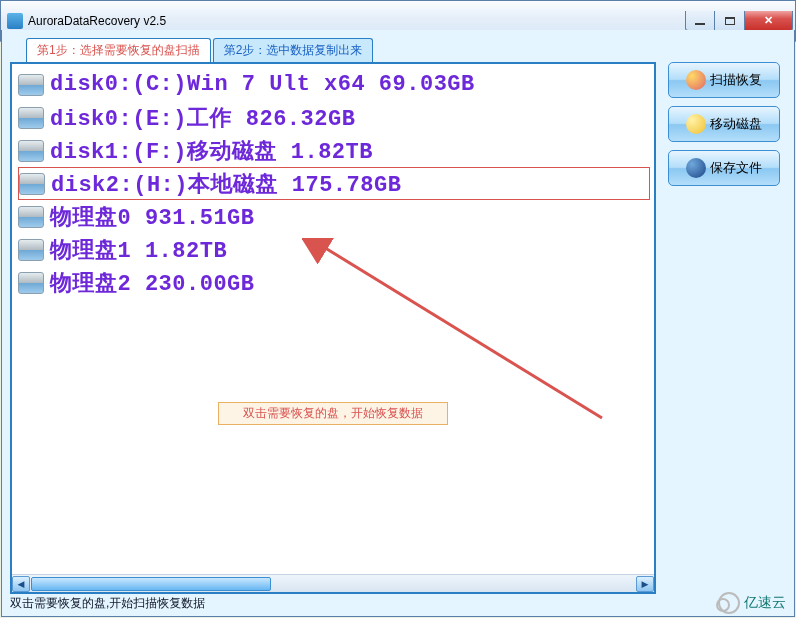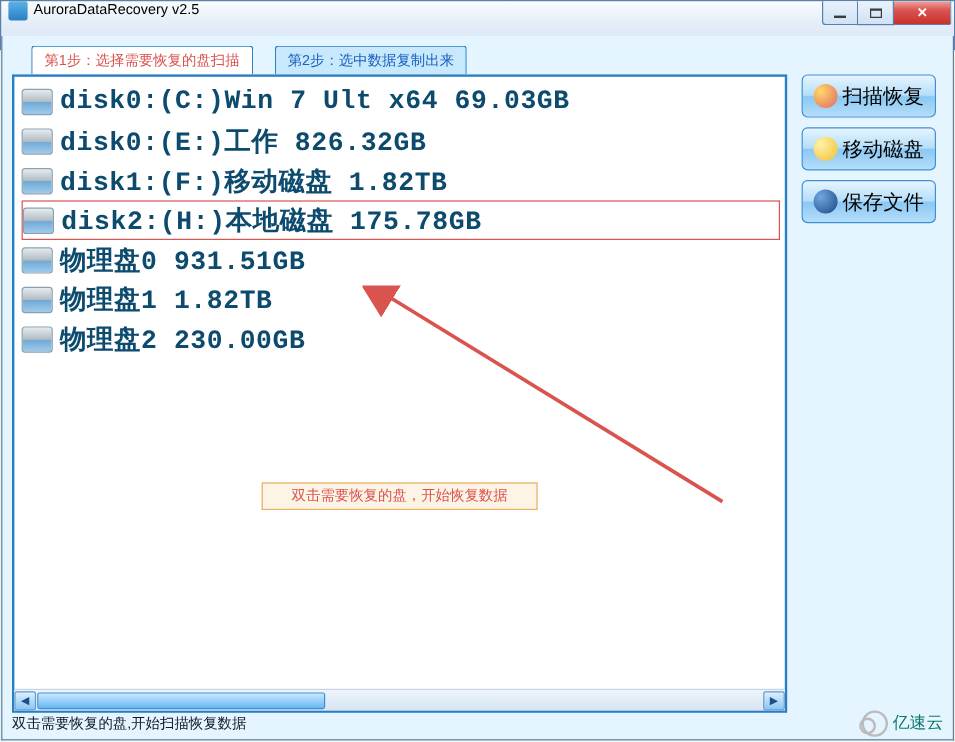--- a/index.html
+++ b/index.html
@@ -1,52 +1,52 @@
 <!DOCTYPE html>
 <html><head>
 <meta charset="utf-8">
 <style>
 * { box-sizing: border-box; margin: 0; padding: 0; }
 body { width: 796px; height: 618px; background: #eaf0e3; font-family: "Microsoft YaHei", Arial, sans-serif; position: relative; overflow: hidden; }
 
-.titlebar { height: 42px; background: linear-gradient(to bottom, #fafcfe, #e4eef9 45%, #d7e5f5); border: 1px solid #5a7fa8; border-bottom: 1px solid #c0c5cc; display: flex; padding-left: 6px; }
+.titlebar { height: 42px; background: linear-gradient(to bottom, #fafcfe, #e4eef9 45%, #d7e5f5); border: 1px solid #5a7fa8; border-bottom: 1px solid #c0c5cc; display: flex; align-items: center; padding-left: 6px; }
 .titlebar .ticon { width: 16px; height: 16px; margin-right: 5px; background: linear-gradient(to bottom,#5bb3e8,#2a7fc4); border-radius: 2px; }
 .titlebar .ttext { font-size: 12px; color: #000; flex: 1; }
 .winbtns { display: flex; height: 20px; margin-right: 2px; }
 .winbtn { width: 30px; height: 20px; border: 1px solid #5a7fa8; border-top: none; display: flex; align-items: center; justify-content: center; font-size: 11px; }
 .min { background: linear-gradient(to bottom,#e9f2fb,#cfe2f5); border-radius: 0 0 0 3px; }
 .max { background: linear-gradient(to bottom,#e9f2fb,#cfe2f5); border-left: none; }
 .close { width: 48px; background: linear-gradient(to bottom,#f0a2a0,#d9534f 40%,#c9302c); border-left: none; border-radius: 0 0 3px 0; color: #fff; font-weight: bold; }
 .min span { display:block; width:10px; height:2px; background:#3a3a3a; margin-top:6px; }
 .max span { display:block; width:10px; height:8px; border:1px solid #3a3a3a; border-top:2px solid #3a3a3a; }
 
 .body { position: absolute; left: 1px; top: 30px; right: 1px; bottom: 1px; background: #e4f5ff; border: 1px solid #5a7fa8; border-top: none; padding: 8px; }
 
 .tabs { display: flex; margin-left: 16px; }
-.tab { padding: 3px 10px; font-size: 12px; border: 1px solid #2a7fc4; border-bottom: none; border-radius: 3px 3px 0 0; margin-right: 18px; cursor: pointer; }
+.tab { padding: 3px 10px; font-size: 12px; border: 1px solid #2a7fc4; border-bottom: none; border-radius: 3px 3px 0 0; margin-right: 2px; cursor: pointer; }
 .tab.active { background: #fff; color: #d9534f; }
 .tab.inactive { background: #c8e8fb; color: #1860c4; }
 
 .workrow { display: flex; }
 .panel { width: 646px; height: 532px; border: 2px solid #2a7fc4; background: #fff; position: relative; display:flex; flex-direction:column;}
 .disklist { padding: 4px 4px 0 6px; }
 .diskrow { display: flex; align-items: center; height: 33px; cursor: pointer; white-space: nowrap; }
 .diskrow.sel { border: 1px solid #d9534f; }
 .dicon { width: 26px; height: 22px; margin-right: 6px; background: linear-gradient(to bottom,#e5ecef 0%,#b0bac1 50%,#6fa9d6 51%,#9fcbec 100%); border-radius: 3px; border:1px solid #8aa0b0; flex:none;}
-.dtext { font-family: "SimSun","NSimSun","Courier New",monospace; font-size: 22px; color: #0c4a6e; font-weight: bold; letter-spacing: 0.5px;}
+.dtext { font-family: "SimSun","NSimSun","Courier New",monospace; font-size: 22px; color: #6d28d9; font-weight: bold; letter-spacing: 0.5px;}
 
 .hintbox { position: absolute; left: 50%; transform: translateX(-50%); top: 338px; border: 1px solid #e8b060; background: #fdf4e6; color: #d9534f; font-size: 12px; padding: 2px 24px; }
 
 .hscroll { height: 18px; background: linear-gradient(to bottom,#eef4fa,#d8e5f2); border-top:1px solid #c5d3e2; display:flex; align-items:center; margin-top:auto;}
 .hscroll .arrow { width: 18px; height: 16px; background: linear-gradient(to bottom,#dcf0ff,#8fc5f0); border:1px solid #5a9bd5; border-radius:2px; display:flex;align-items:center;justify-content:center;color:#1a4f8a;font-size:9px;}
 .hscroll .track { flex: 1; height: 16px; position: relative; }
 .hscroll .thumb { position:absolute; left:1px; width: 240px; height: 14px; top:1px; background: linear-gradient(to bottom,#c9e7ff,#67b7f2); border:1px solid #3d8fd4; border-radius:2px;}
 
 .sidebtns { width: 112px; margin-left: 12px; }
-.sidebtn { height: 36px; background: linear-gradient(to bottom,#e7f5ff,#b4defa 48%,#8bc8f2 52%,#b4defa); border: 1px solid #3d8fd4; border-radius: 5px; display: flex; align-items: center; justify-content: center; margin-bottom: 8px; cursor: pointer; font-size: 17px; color: #000; }
+.sidebtn { height: 36px; background: linear-gradient(to bottom,#e7f5ff,#b4defa 48%,#8bc8f2 52%,#b4defa); border: 1px solid #3d8fd4; border-radius: 5px; display: flex; align-items: center; justify-content: center; margin-bottom: 8px; cursor: pointer; font-size: 13px; color: #000; }
 .sbicon { width: 20px; height: 20px; border-radius: 50%; margin-right: 4px; }
 .ic1 { background: radial-gradient(circle at 30% 30%, #ffd966, #e06666); }
 .ic2 { background: radial-gradient(circle at 30% 30%, #fff2a8, #f0c030); }
 .ic3 { background: radial-gradient(circle at 30% 30%, #6fa8dc, #1c4587); }
 
 .footer { position: absolute; left: 8px; bottom: 4px; font-size: 12px; color: #0f172a; }
 
 .arrow-svg { position: absolute; left: 290px; top: 174px; pointer-events: none; }
 
 .watermark { position:absolute; right:10px; bottom:4px; font-size:14px; color:#0f766e; display:flex; align-items:center;}

